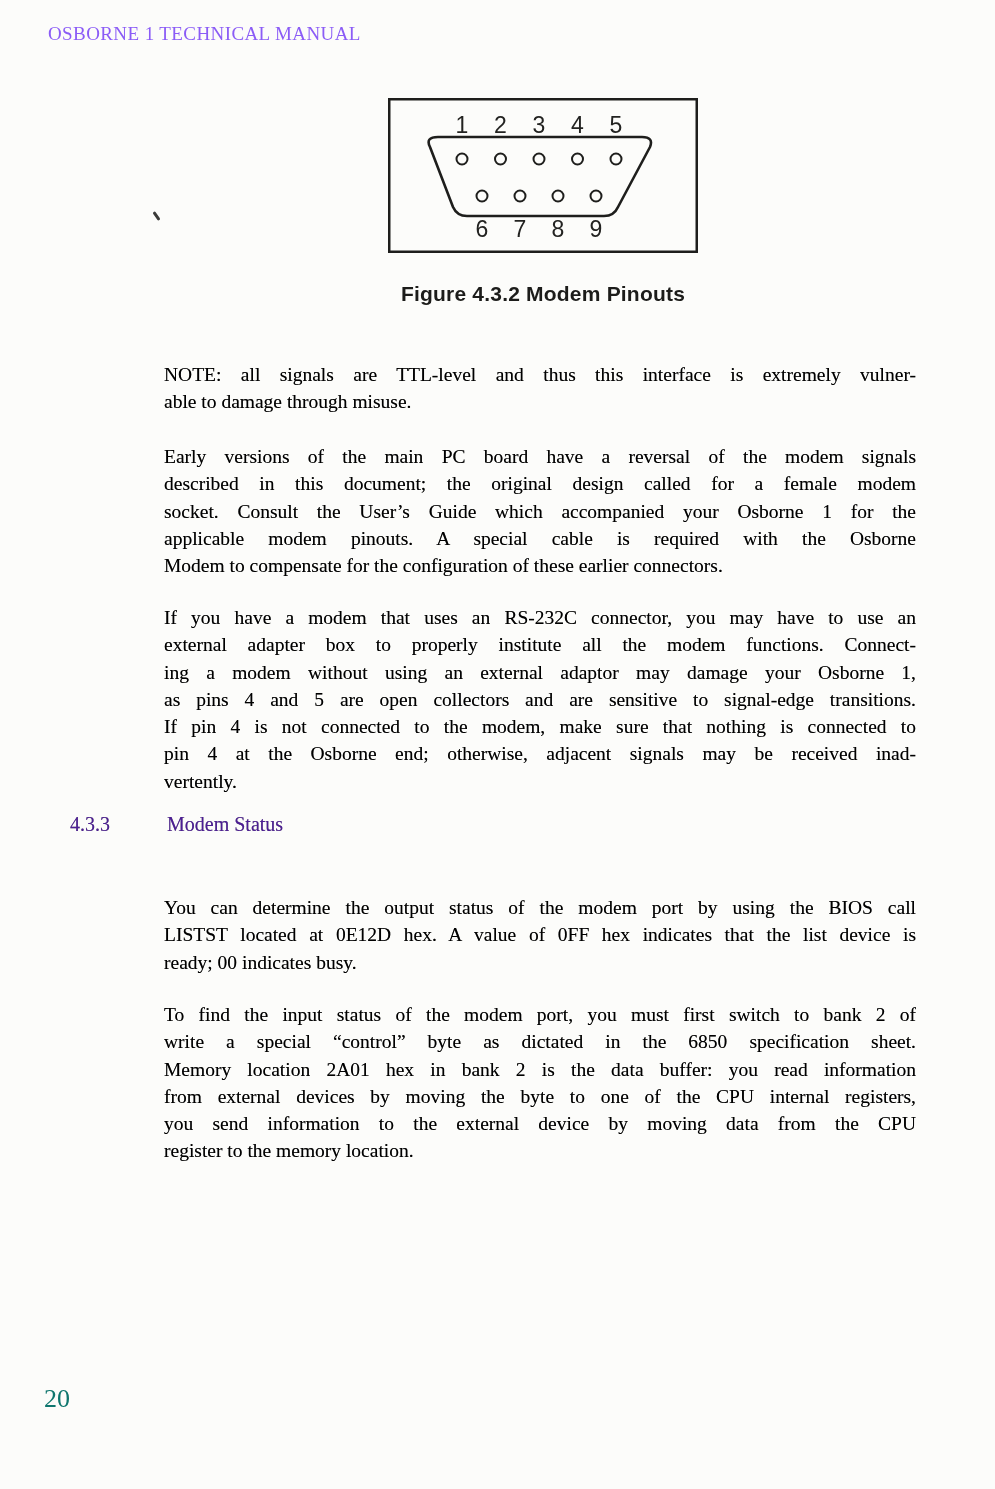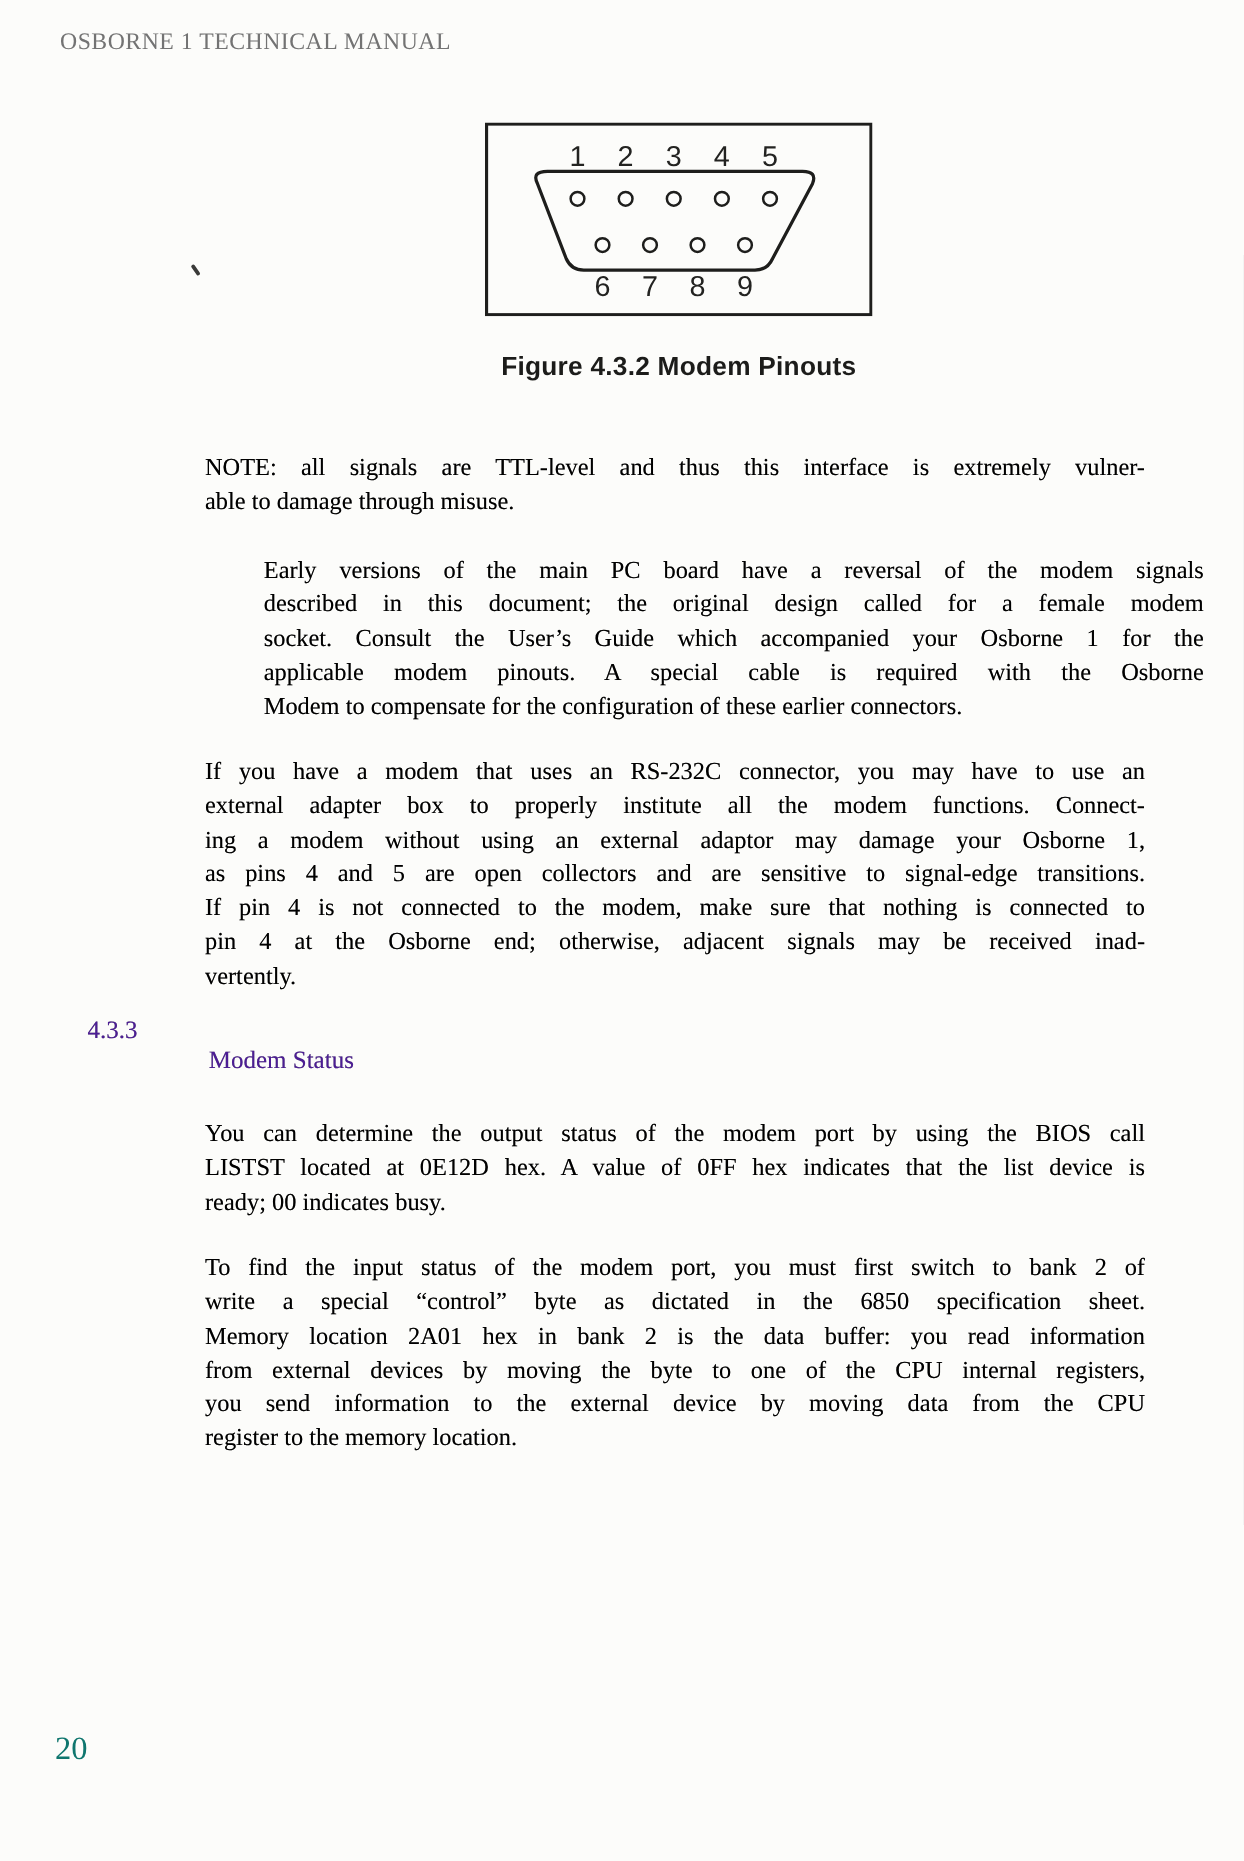--- a/index.html
+++ b/index.html
@@ -12,21 +12,21 @@
     overflow: hidden;
     color: #262624;
     font-family: "Liberation Serif", serif;
   }
   .doc-header {
     position: absolute;
     left: 48px;
     top: 23px;
     font-size: 19px;
     letter-spacing: 0.4px;
-    color: #737373;
+    color: #8b5cf6;
     white-space: nowrap;
   }
   .figure-wrap {
     position: absolute;
     left: 388px;
     top: 98px;
     width: 310px;
     height: 155px;
   }
   .figure-caption {
@@ -47,37 +47,37 @@
     left: 164px;
     width: 752px;
     font-size: 19.5px;
     line-height: 27.3px;
     color: #000000;
     text-shadow: 0 0 0.4px rgba(38,38,36,0.55);
   }
   .tline { text-align: justify; text-align-last: justify; white-space: normal; }
   .tline-last { text-align-last: left; }
   .note-par  { top: 361px; }
-  .early-par { top: 443px; margin-left: 47px; }
+  .early-par { top: 443px; }
   .rs232-par { top: 604px; }
   .output-par{ top: 894px; }
   .input-par { top: 1001px; }
   .section-heading {
     position: absolute;
     top: 813px;
     left: 0;
     width: 100%;
     height: 40px;
     font-weight: 400;
     font-size: 20px;
     color: #4c1d95;
     text-shadow: 0 0 0.4px rgba(33,33,31,0.5);
   }
   .section-number { position: absolute; left: 70px; }
-  .section-title  { position: absolute; left: 167px; margin-top: 24px; }
+  .section-title  { position: absolute; left: 167px; }
   .page-number {
     position: absolute;
     left: 44px;
     top: 1384px;
     font-size: 26px;
     color: #0f766e;
   }
   .scan-artifact {
     position: absolute;
     left: 155px;

